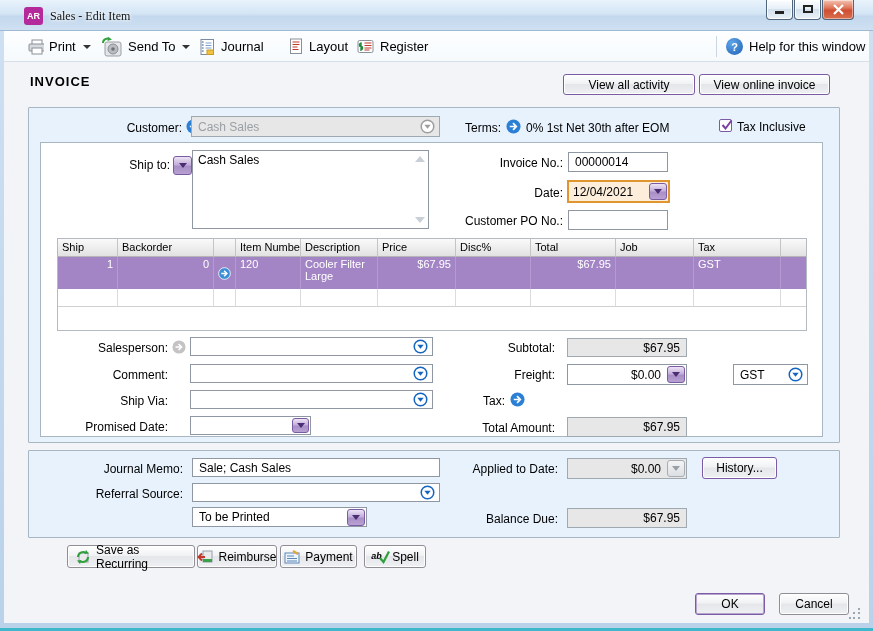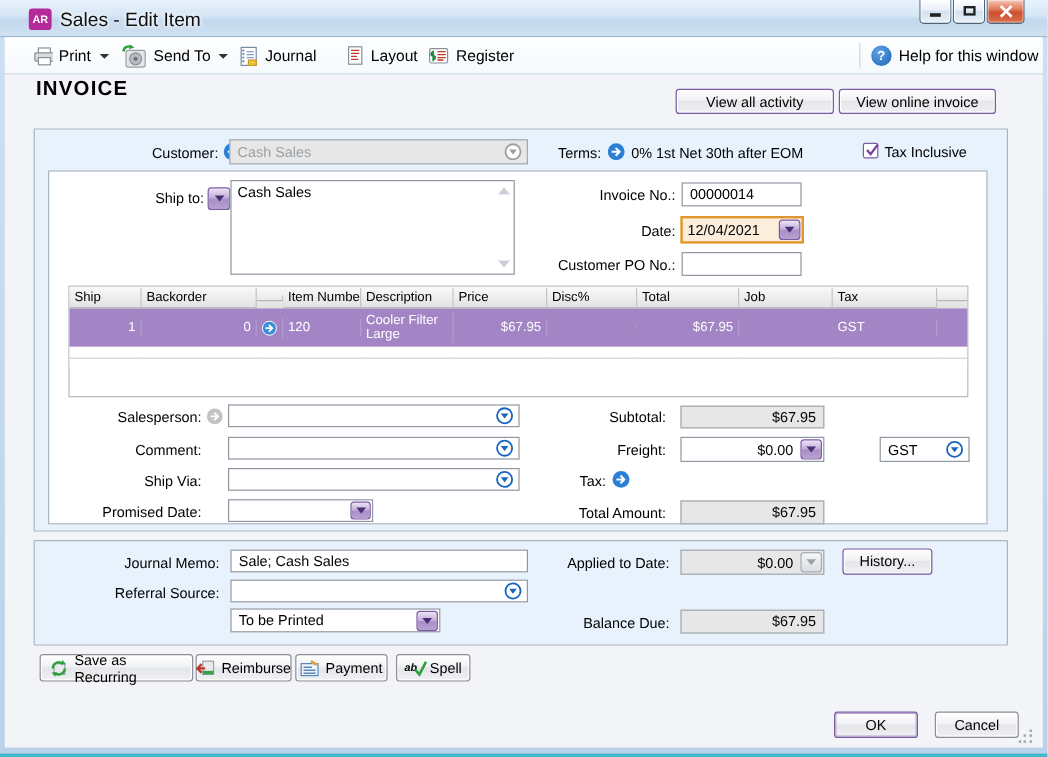--- a/index.html
+++ b/index.html
@@ -11,22 +11,22 @@
   #window::after { content:""; position:absolute; left:0; right:0; bottom:0; height:3px;
     background:#41b7cb; }
 
   
   .titlebar { position:absolute; left:0; top:0; width:873px; height:31px;
     background:linear-gradient(#e9f3fc,#d4e5f5 45%,#c3d8ee 55%,#cfe0f1);
     border-bottom:1px solid #9fb8d4; }
   .app-brand { position:absolute; left:24px; top:7px; width:19px; height:18px;
     background:#b52a9b; border-radius:3px; color:#fff; font-weight:bold; font-size:9px;
     display:flex; align-items:center; justify-content:center; }
-  .win-title { position:absolute; left:50px; top:9px; font-size:16px; color:#111;
-    text-shadow:0 0 4px #fff,0 0 4px #fff; }
+  .win-title { position:absolute; left:50px; top:9px; font-size:12px; color:#111;
+    text-shadow:0 0 4px #fff,0 0 4px #fff;font-family:Liberation Serif, serif; }
   .win-btn { position:absolute; top:0; height:20px; border:1px solid #50647c;
     border-top:none; border-radius:0 0 4px 4px;
     background:linear-gradient(#fdfeff,#e7eff7 45%,#d3e0ee 50%,#e9f1f8);
     box-shadow:inset 0 0 0 1px rgba(255,255,255,.8); cursor:default; }
   .win-btn.min { left:766px; width:27px; } .win-btn.max { left:794px; width:27px; }
   .win-btn.close { left:822px; width:32px;
     background:linear-gradient(#f5c4b4,#e07a5e 40%,#cf4f33 55%,#d96f4c);
     box-shadow:inset 0 0 0 1px rgba(255,255,255,.45); }
   .glyph-min { position:absolute; left:8px; bottom:5px; width:9px; height:3px; background:#222; }
   .glyph-max { position:absolute; left:8px; top:5px; width:10px; height:8px;
@@ -43,21 +43,21 @@
     border-top:4px solid #333; margin-left:2px; }
   .tb-divider { position:absolute; left:712px; top:5px; width:1px; height:21px; background:#ccd6e0; }
   .help-area { position:absolute; left:722px; top:4px; height:23px; display:flex;
     align-items:center; gap:6px; font-size:13px; cursor:default; }
   .help-circle { width:17px; height:17px; border-radius:50%;
     background:radial-gradient(circle at 35% 30%, #5ea4e8, #1f62b5); color:#fff;
     font-weight:bold; font-size:11px; display:flex; align-items:center; justify-content:center; }
 
   
   .client { position:absolute; left:4px; top:62px; width:865px; height:561px; background:#f2f4f7; }
-  .invoice-title { position:absolute; left:30px; top:64px; font-size:17px; font-weight:bold;
+  .invoice-title { position:absolute; left:30px; top:74px; font-size:13px; font-weight:bold;
     letter-spacing:1px; }
 
   .btn { border:1px solid #8e8e94; border-radius:3px;
     background:linear-gradient(#fefefe,#f1f2f4 45%,#e4e6ea 50%,#eff0f2);
     font-size:12px; display:flex; align-items:center; justify-content:center;
     cursor:default; box-shadow:inset 0 0 0 1px #fff; }
   .btn.purple { border-color:#7a5ba4; }
   .btn-activity { position:absolute; left:563px; top:74px; width:132px; height:21px; }
   .btn-online { position:absolute; left:699px; top:74px; width:131px; height:21px; }
 
@@ -101,35 +101,35 @@
   .scroll-chev.up { top:5px; border-bottom:6px solid #c9cfd8; }
   .scroll-chev.down { bottom:5px; border-top:6px solid #c9cfd8; }
 
   .date-field { position:absolute; left:567px; top:180px; width:103px; height:23px;
     background:#fdeedb; border:2px solid #e0962e; display:flex; align-items:center; }
   .date-field .val { flex:1; padding:0 4px; }
 
   
   .grid { position:absolute; left:57px; top:238px; width:750px; height:93px;
     border:1px solid #b3bac2; background:#fff; }
-  .grow { display:flex; width:100%;align-items:center; }
+  .grow { display:flex; width:100%; }
   .gh { height:18px; background:linear-gradient(#fafafa,#e0e0e0); }
   .gh .gc { border-right:1px solid #c4c4c4; border-bottom:1px solid #b5b5b5;
     font-size:11px; padding:2px 4px; overflow:hidden; white-space:nowrap; }
   .gr { height:32px; background:#a385c5; color:#fff; }
   .gr .gc { border-right:1px solid #b49ad0; font-size:11px; padding:1px 4px; overflow:hidden; }
   .ge { height:18px; background:#fff; }
   .ge .gc { border-right:1px solid #dcdcdc; border-bottom:1px solid #d0d0d0; }
   .gc { flex:0 0 auto; }
   .c0{width:60px}.c1{width:96px}.c2{width:22px;display:flex;align-items:center;justify-content:center}
   .c3{width:65px}.c4{width:77px}.c5{width:78px}.c6{width:75px}.c7{width:85px}.c8{width:78px}
   .c9{width:87px}.c10{flex:1 1 auto; border-right:none !important;}
   .num { text-align:right; }
 
-  .action-btn { position:absolute; top:545px; height:23px; gap:5px; padding:0 7px; }
+  .action-btn { position:absolute; top:545px; height:23px; gap:5px; padding:0 7px;margin-left:34px; }
   .icon16 { width:16px; height:16px; flex:0 0 auto; position:relative; }
   .spell-ab { font-size:9px; font-weight:bold; font-style:italic; position:absolute; left:0; top:2px; }
 
   .grip { position:absolute; left:849px; top:608px; width:12px; height:12px; }
   .grip i { position:absolute; width:2px; height:2px; background:#9aa7b5; }
 </style>
 </head>
 <body>
 
 <div id="window">

